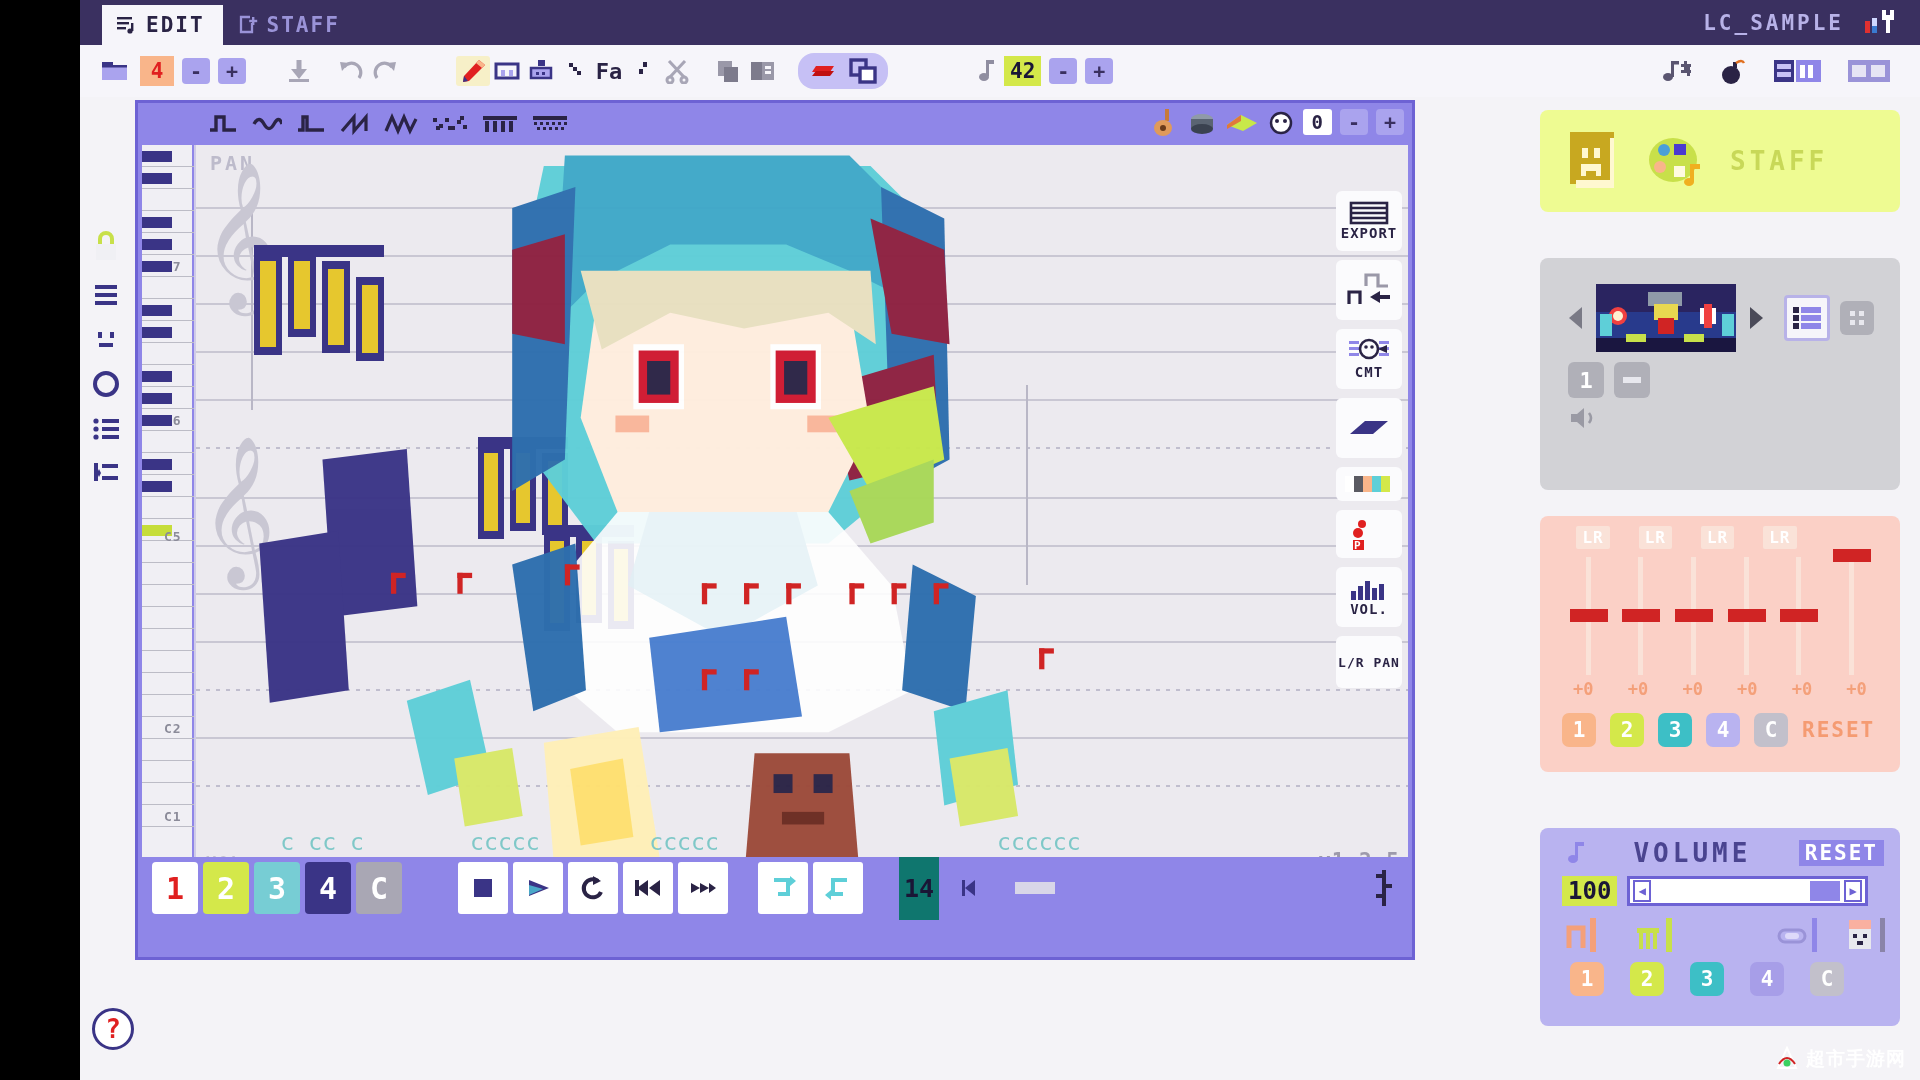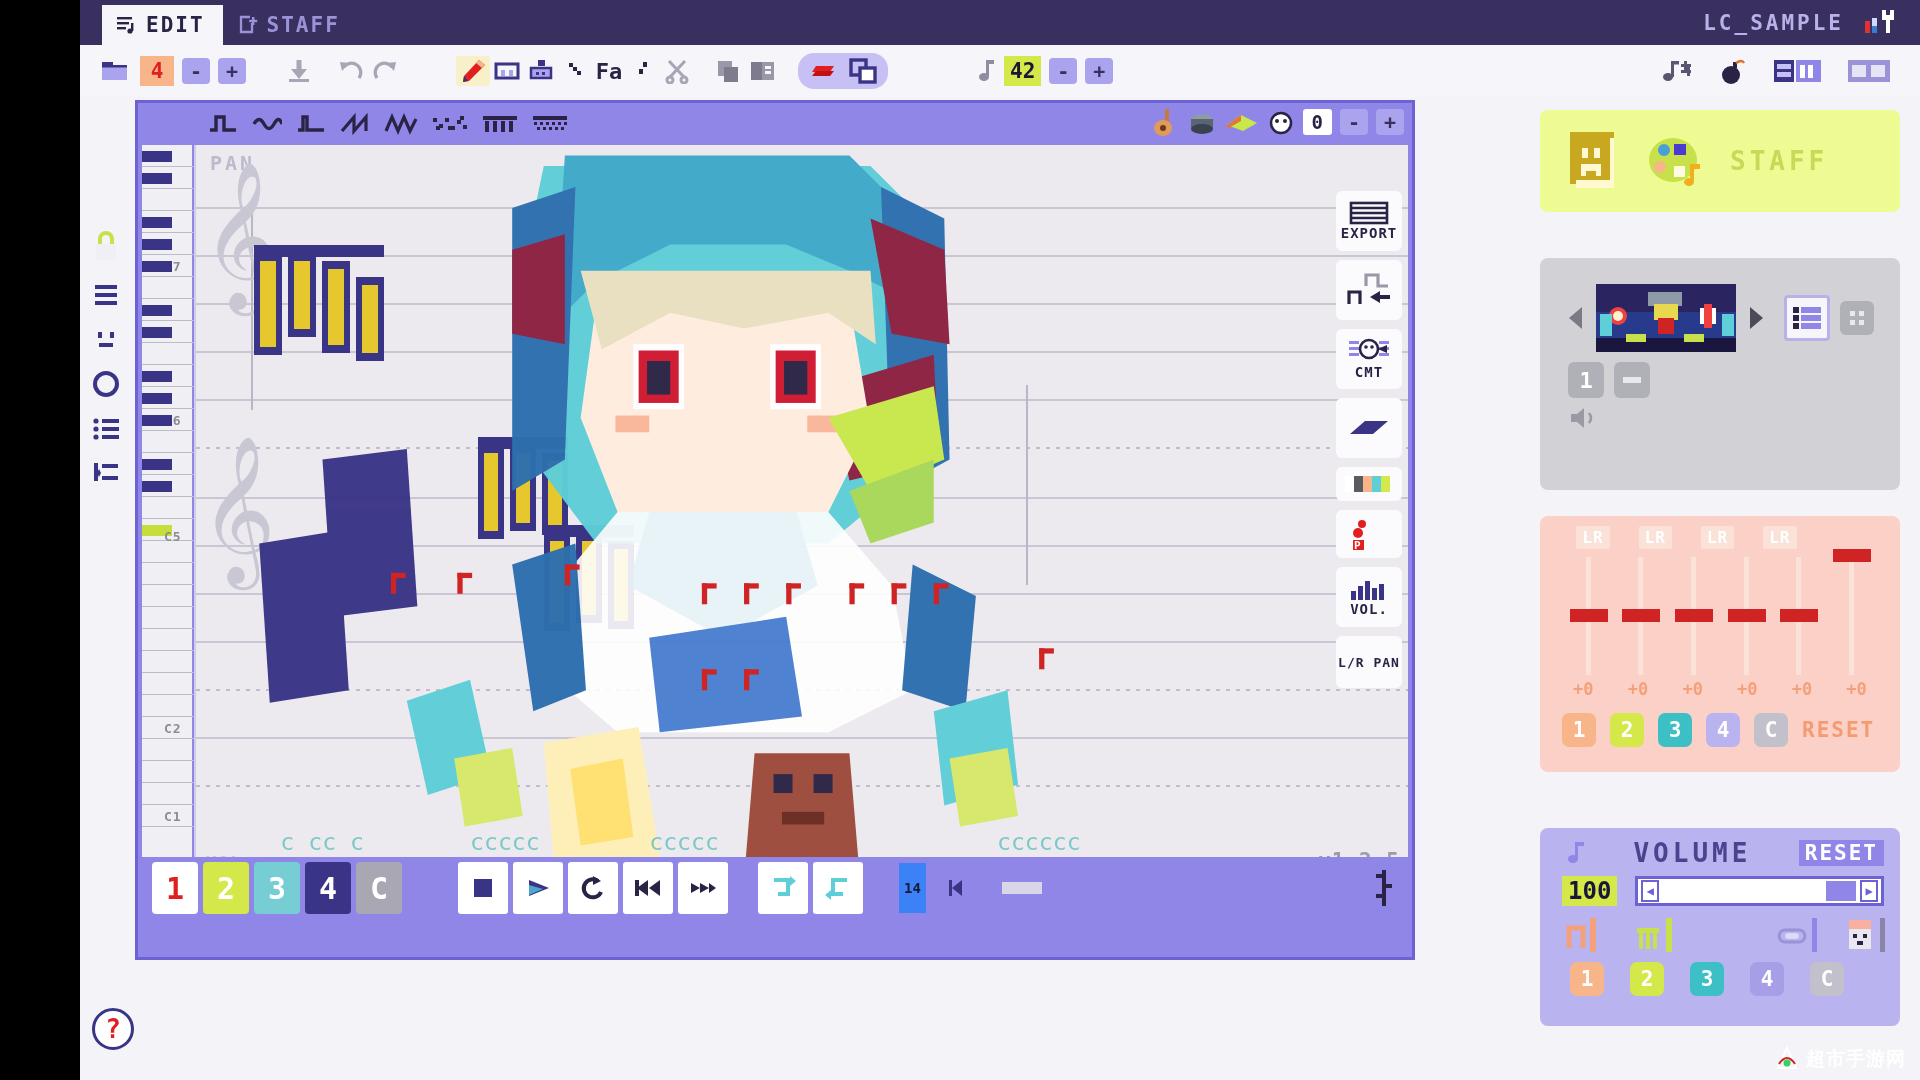--- a/index.html
+++ b/index.html
@@ -62,21 +62,21 @@
     display: flex; align-items: center; justify-content: center;
     cursor: pointer;
   }
   .num-field {
     min-width: 34px; height: 30px;
     display: flex; align-items: center; justify-content: center;
     font-size: 21px; font-weight: bold;
   }
   .num-orange { background: #f9b58a; color: #e02020; }
   .num-lime   { background: #d4e84a; color: #1a1636; padding: 0 6px; }
-  .num-lime-sm{ background: #3b82f6; color: #1a1636; font-size: 14px; padding: 17px 5px; font-weight: bold;}
+  .num-lime-sm{ background: #0f766e; color: #1a1636; font-size: 25px; padding: 17px 5px; font-weight: bold;}
   .pm-btn {
     width: 28px; height: 26px; background: #aaa3ee;
     border-radius: 4px;
     display: flex; align-items: center; justify-content: center;
     color: #3a3060; font-size: 20px; font-weight: bold;
     cursor: pointer;
   }
   .tool-hi { background: #f7f0c8; border-radius: 3px; }
   .pill-sel { background: #c6c0f5; border-radius: 16px; padding: 3px 10px; display:flex; align-items:center; gap:10px;}
   .sep { width: 18px; }
@@ -1101,21 +1101,21 @@
               <g fill="#8f86e8">
             <rect x="9" y="2" width="3" height="16"></rect>
                 <rect x="12" y="2" width="6" height="4"></rect>
             <ellipse cx="7" cy="19" rx="5" ry="4"></ellipse>
               </g>
             </svg>
         </span>
         <div class="panel-title" style="color:#4a4490;flex:1;text-align:center;">VOLUME</div>
         <div class="vol-reset">RESET</div>
       </div>
-      <div style="display:flex;align-items:center;gap:18px;padding:8px 16px 0 22px;">
+      <div style="display:flex;align-items:center;gap:10px;padding:8px 32px 0 22px;">
         <div class="num-field num-lime" style="font-size:24px;padding:2px 6px;">100</div>
         <div class="vol-slider">
           <div class="vol-arrow">◀</div>
           <div class="vol-thumb"></div>
           <div class="vol-arrow">▶</div>
         </div>
       </div>
       <div style="display:flex;align-items:center;gap:24px;padding:10px 0 0 26px;">
         <span>
           <svg width="44" height="38" viewBox="0 0 44 38">

